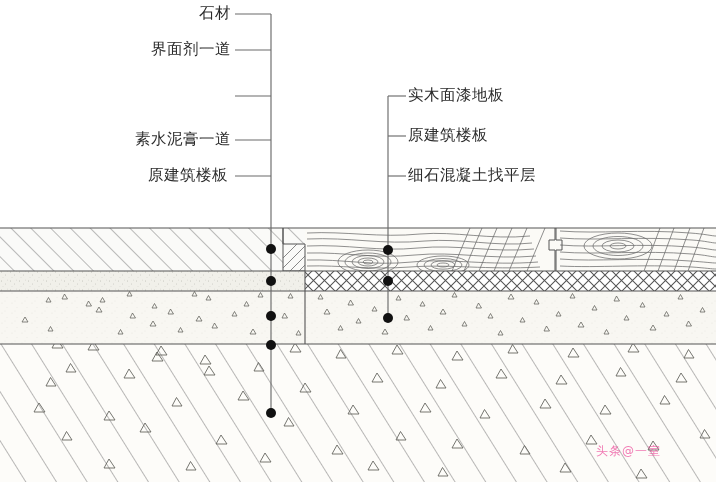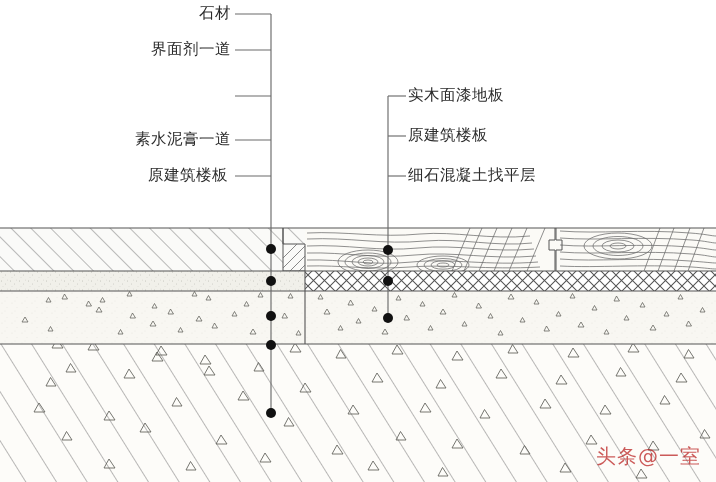--- a/index.html
+++ b/index.html
@@ -37,22 +37,22 @@
     text-align: right;
     transform: translateY(-50%);
   }
   .label-right {
     text-align: left;
     transform: translateY(-50%);
   }
   .watermark {
     position: absolute;
     font-family: "DejaVu Sans", "Liberation Sans", sans-serif;
-    font-size: 20px;
-    color: #b91c1c;
+    font-size: 12px;
+    color: #ec4899;
     opacity: 0.72;
     white-space: nowrap;
     letter-spacing: 1px;
   }
 </style>
 </head>
 <body>
 
 <div id="stage">
 

